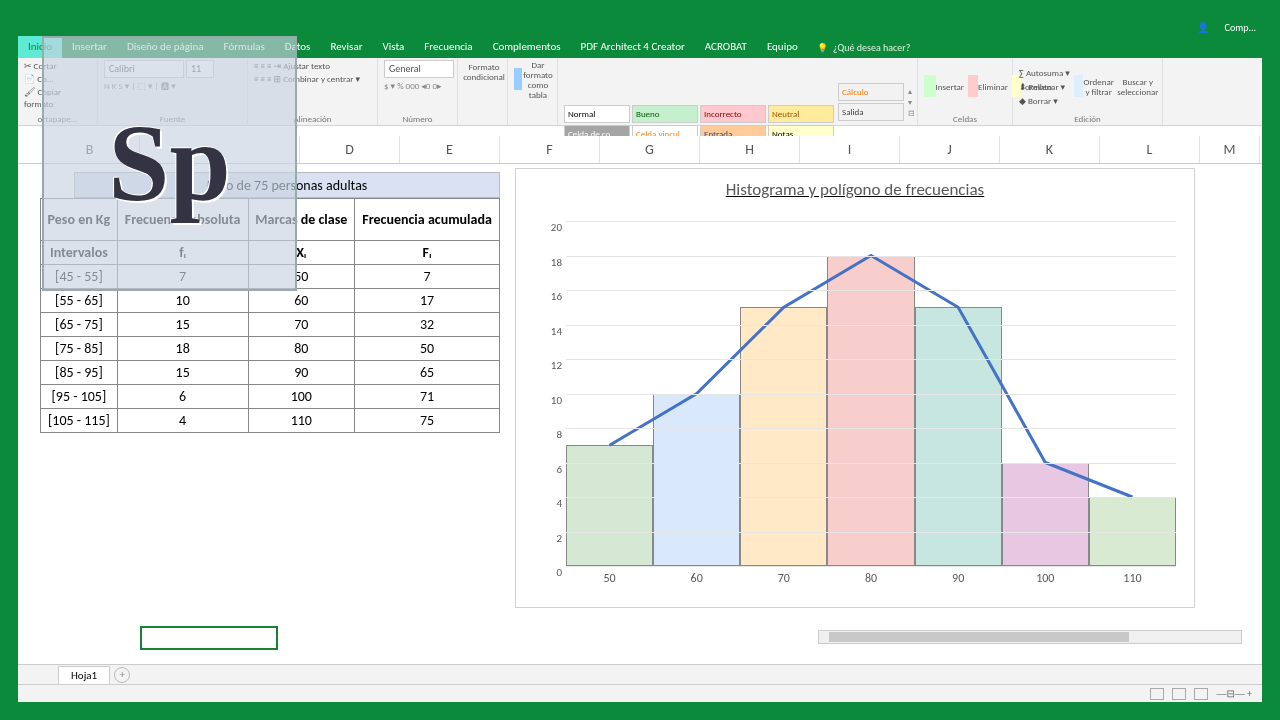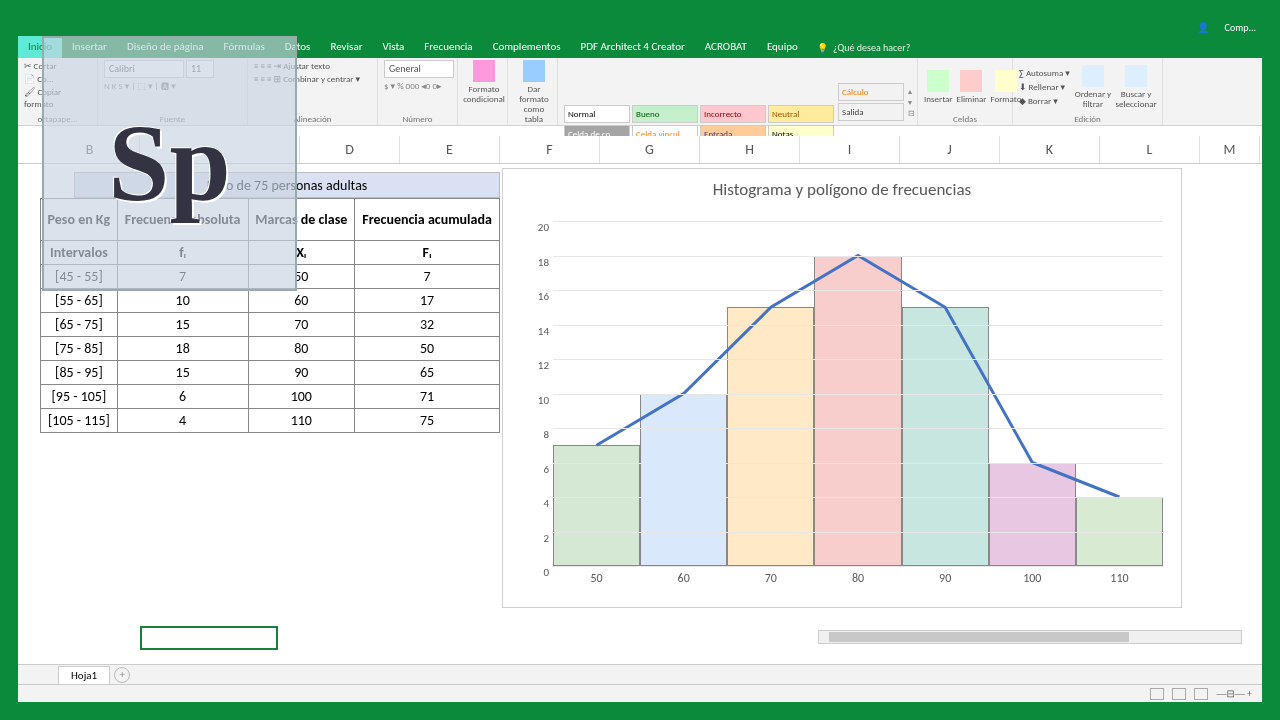--- a/index.html
+++ b/index.html
@@ -14,40 +14,40 @@
   .tab.active { background: #5eead4; color: #0a8a3a; text-align: center; }
   .tell-me { margin-left: 10px; color: #e0f0e0; font-size: 10px; display:flex; align-items:center; }
   .tell-me::before { content:"💡"; margin-right:4px; font-size:9px; }
   
   .ribbon { height: 68px; background: #f3f3f3; border-bottom: 1px solid #d4d4d4; display: flex; font-size: 10px; color: #555; }
   .rgroup { border-right: 1px solid #e0e0e0; padding: 2px 6px 0 6px; display: flex; flex-direction: column; justify-content: space-between; }
   .rgroup .label { text-align: center; font-size: 9px; color: #777; padding-bottom: 1px; }
   .rgroup .content { flex: 1; display: flex; align-items: center; gap: 4px; }
   .clip-item { font-size: 9px; color: #555; line-height: 12px; }
   .numfmt { width: 70px; height: 18px; border: 1px solid #ccc; background: #fff; font-size: 10px; padding: 1px 4px; }
-  .big-btn { width: 40px; display: flex; flex-direction: column; align-items: center; justify-content: center; font-size: 9px; text-align: center; line-height: 10px; }
+  .big-btn { width: 40px; display: flex; align-items: center; justify-content: center; font-size: 9px; text-align: center; line-height: 10px; }
   .big-btn .ico { width: 22px; height: 22px; background: #ddd; margin-bottom: 2px; }
   .styles-gallery { display: grid; grid-template-columns: repeat(4, 66px); grid-template-rows: 18px 18px; gap: 2px; margin-top: 45px; }
   .style-cell { border: 1px solid #ccc; font-size: 9px; padding: 2px 3px; overflow: hidden; white-space: nowrap; }
   .small-line { font-size: 9px; color: #555; line-height: 13px; white-space: nowrap; }
   
   .col-headers { height: 28px; background: #fff; border-bottom: 1px solid #ccc; display: flex; margin-top: 10px; }
   .colh { border-right: 1px solid #e0e0e0; text-align: center; font-size: 14px; color: #555; display:flex; align-items:center; justify-content:center; }
   .grid-area { flex: 1; background: #fff; position: relative; overflow: hidden; }
   
   .data-table { position: absolute; top: 8px; left: 22px; width: 460px; font-size: 14px; }
   .title-row { background: #d9e1f2; height: 26px; border: 1px solid #bbb; text-align: center; line-height: 26px; font-size: 14px; margin-left: 34px; }
   .dt { border-collapse: collapse; width: 100%; margin-top: 0; }
   .dt th, .dt td { border: 1px solid #888; padding: 3px 6px; text-align: center; font-size: 14px; }
   .dt th { font-weight: 600; }
   .dt .hdr1 th { height: 42px; vertical-align: middle; }
   .dt .hdr2 th { font-weight: 700; }
   .selected-cell { position:absolute; border:2px solid #1a7f37; left:122px; top:462px; width:138px; height:24px;}
   
-  .chart { position: absolute; top: 4px; left: 484px; width: 680px; height: 440px; background: #fff; border: 1px solid #d0d0d0; }
+  .chart { position: absolute; top: 4px; left: 497px; width: 680px; height: 440px; background: #fff; border: 1px solid #d0d0d0; text-decoration: underline; }
   .chart-title { text-align: center; font-size: 17px; color: #595959; padding: 10px 0; }
   .plot { position: absolute; left: 50px; top: 52px; width: 610px; height: 345px; }
   .yaxis { position: absolute; left: 20px; top: 52px; width: 28px; height: 345px; }
   .ytick { position: absolute; right: 2px; font-size: 11px; color: #595959; transform: translateY(50%); }
   .gridline { position: absolute; left: 0; right: 0; border-top: 1px solid #e6e6e6; }
   .bar { position: absolute; bottom: 0; border: 1px solid #888; }
   .xaxis { position: absolute; left: 50px; top: 402px; width: 610px; height: 20px; }
   .xtick { position: absolute; font-size: 12px; color: #595959; transform: translateX(-50%); }
   .poly { position: absolute; left: 0; top: 0; width: 100%; height: 100%; }
   

